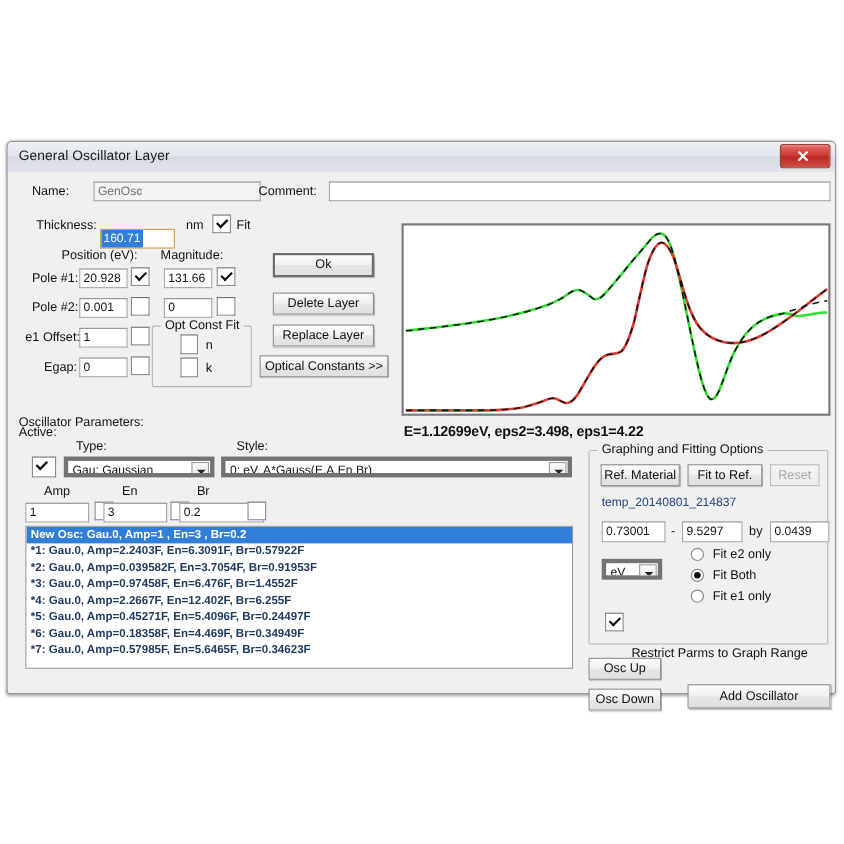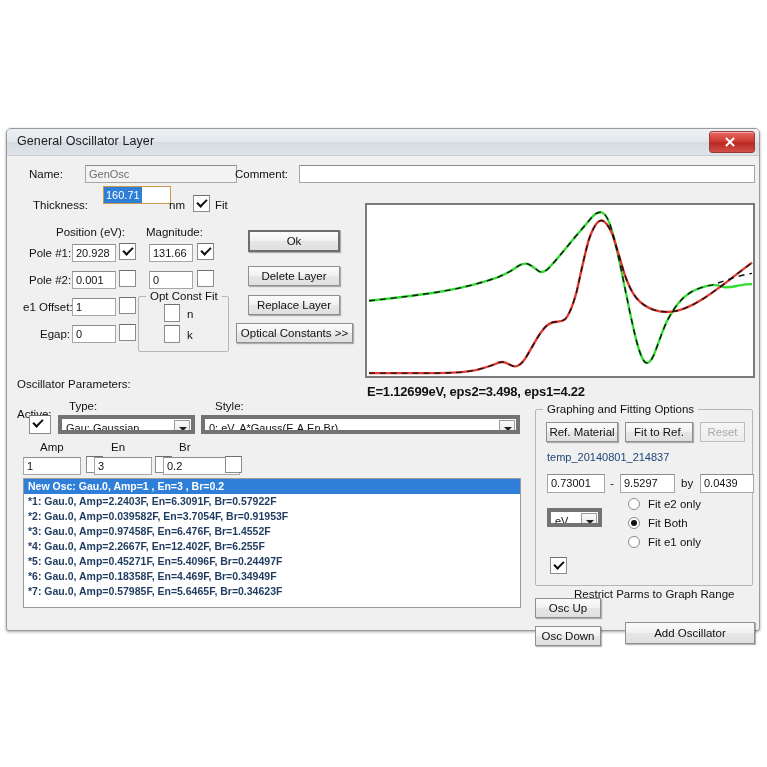--- a/index.html
+++ b/index.html
@@ -149,21 +149,21 @@
 
     <div class="body">
 
       <div class="lbl" style="left:22px;top:12px;">Name:</div>
       <div class="tbox ro" style="left:78px;top:9px;width:152px;">GenOsc</div>
 
       <div class="lbl" style="left:228px;top:12px;">Comment:</div>
       <div class="tbox" style="left:292px;top:9px;width:456px;"></div>
 
       <div class="lbl" style="left:26px;top:43px;">Thickness:</div>
-      <div class="tbox sel" style="left:84px;top:30px;width:68px;border-color:#c89a4a;margin-left:12px;"><span>160.71</span></div>
+      <div class="tbox sel" style="left:84px;top:52px;width:68px;border-color:#c89a4a;"><span>160.71</span></div>
       <div class="lbl" style="left:162px;top:43px;">nm</div>
       <div class="cbx on" style="left:186px;top:39px;"></div>
       <div class="lbl" style="left:208px;top:43px;">Fit</div>
 
       <div class="lbl" style="left:49px;top:70px;">Position (eV):</div>
       <div class="lbl" style="left:139px;top:70px;">Magnitude:</div>
 
       <div class="lbl" style="left:22px;top:91px;">Pole #1:</div>
       <div class="tbox" style="left:65px;top:88px;width:44px;">20.928</div>
       <div class="cbx on" style="left:112px;top:87px;"></div>
@@ -242,21 +242,21 @@
                C264,82 268,90 272,95 C277,101 283,105 289,107
                C297,110 306,110 314,108 C322,106 330,102 338,97
                C346,92 354,86 362,80 C372,72 381,65 389,59"></path>
         </svg>
       </div>
 
       <div class="statustext" style="left:360px;top:228px;">E=1.12699eV, eps2=3.498, eps1=4.22</div>
 
       <div class="lbl" style="left:10px;top:222px;">Oscillator Parameters:</div>
 
-      <div class="lbl" style="left:10px;top:252px;">Active:</div>
+      <div class="lbl" style="left:10px;top:231px;">Active:</div>
       <div class="lbl" style="left:62px;top:244px;">Type:</div>
       <div class="lbl" style="left:208px;top:244px;">Style:</div>
 
       <div class="cbx on" style="left:22px;top:259px;width:22px;height:19px;"></div>
       <div class="combo" style="left:51px;top:259px;width:137px;">
         <span>Gau: Gaussian</span>
         <span class="arrowbox"></span>
       </div>
       <div class="combo" style="left:194px;top:259px;width:319px;">
         <span>0: eV, A*Gauss(E,A,En,Br)</span>

